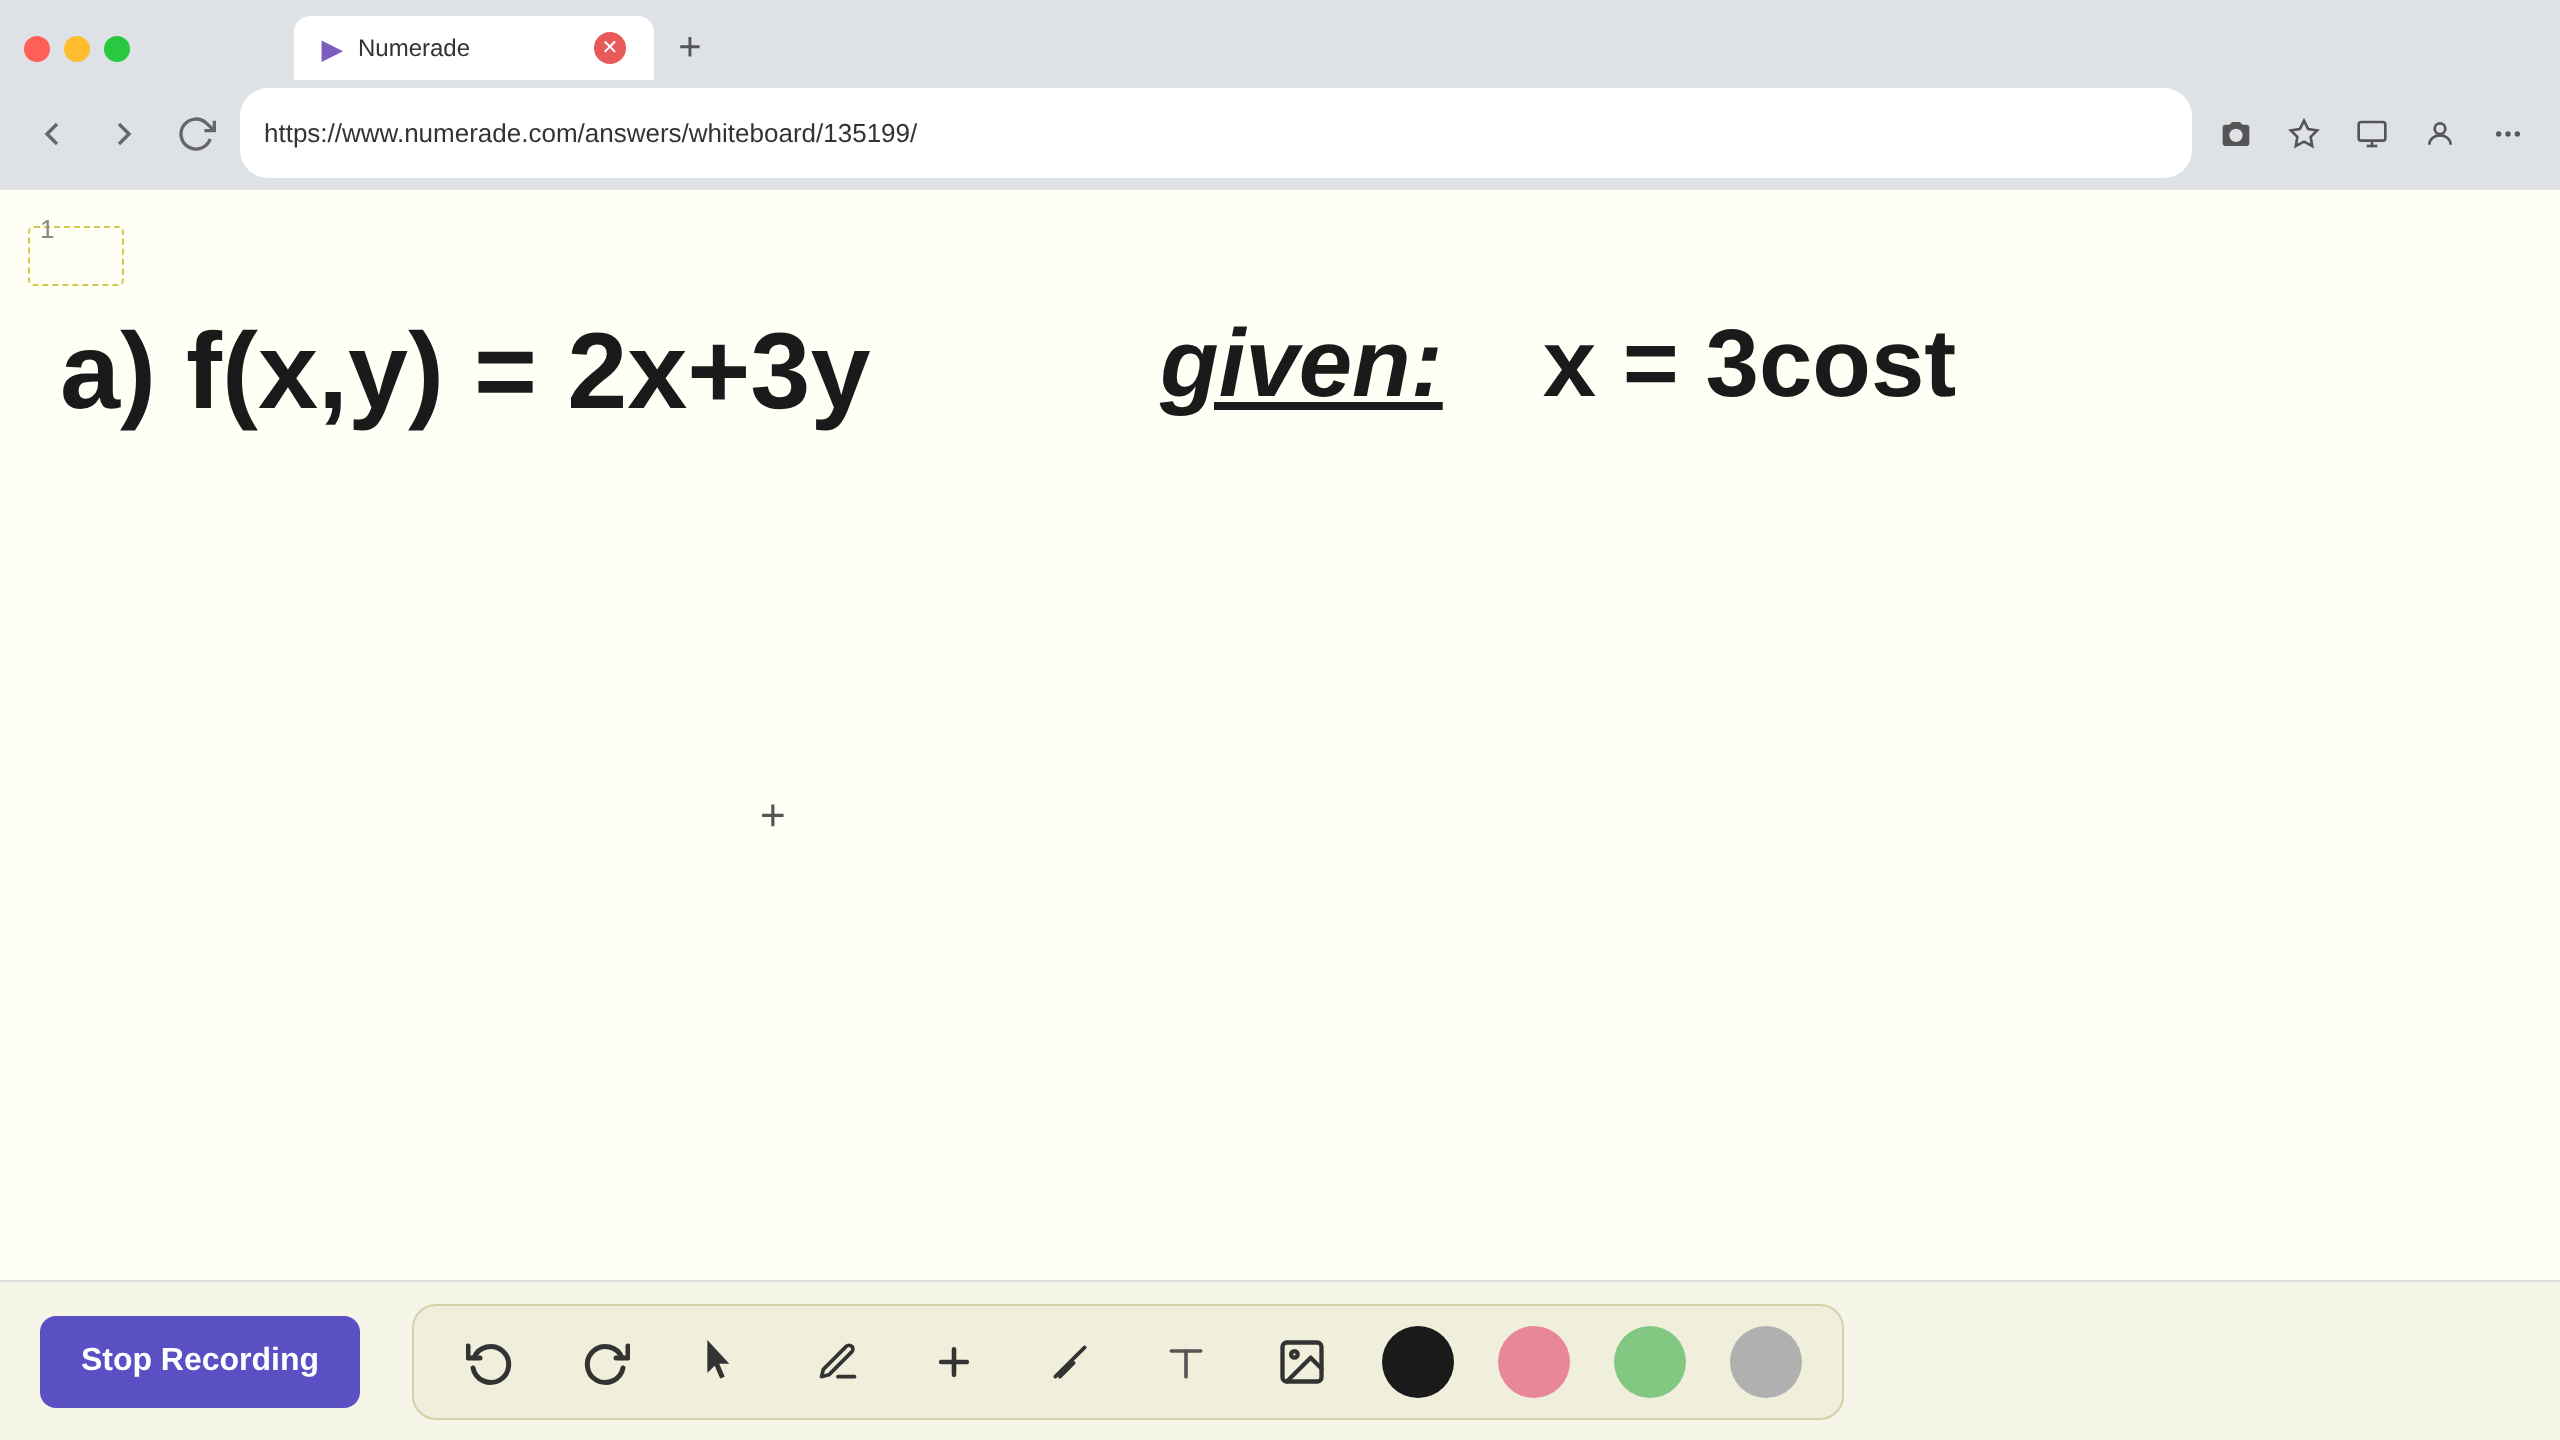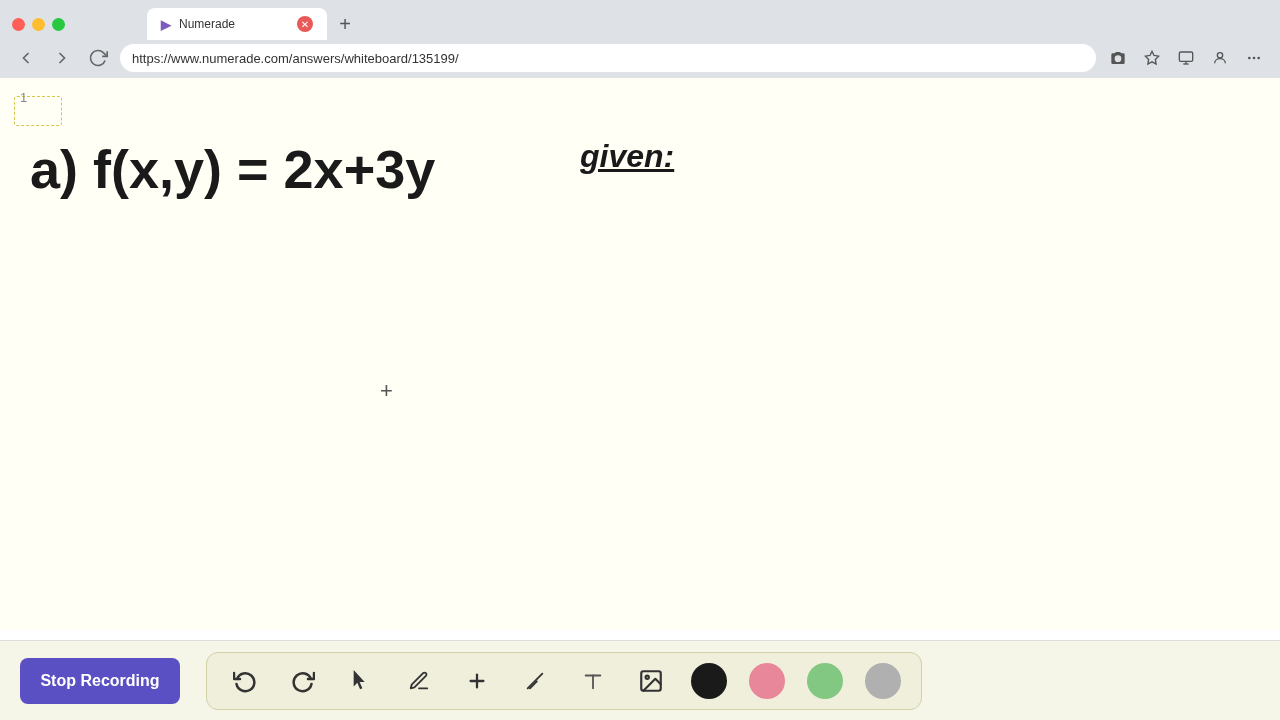--- a/index.html
+++ b/index.html
@@ -111,21 +111,21 @@
       border-radius: 50%;
       width: 28px;
       height: 28px;
       display: flex;
       align-items: center;
       justify-content: center;
     }
 
     .address-input {
       flex: 1;
-      height: 28px;
+      height: 45px;
       border: none;
       border-radius: 14px;
       background: #fff;
       padding: 0 12px;
       font-size: 13px;
       color: #333;
       outline: none;
     }
 
     .toolbar-right {
@@ -190,21 +190,21 @@
       font-family: 'Comic Sans MS', cursive, sans-serif;
       font-weight: bold;
       color: #1a1a1a;
       white-space: nowrap;
     }
 
     .equation-right {
       position: absolute;
       left: 580px;
       top: 0;
-      font-size: 32px;
+      font-size: 48px;
       font-family: 'Comic Sans MS', cursive, sans-serif;
       font-weight: bold;
       color: #1a1a1a;
       white-space: nowrap;
       display: flex;
       gap: 50px;
       align-items: baseline;
     }
 
     .given-label {
@@ -373,20 +373,21 @@
   <div class="math-content">
 
     <div class="equation-left">
       <span>a) f(x,y) = 2x+3y</span>
     </div>
 
     <div class="equation-right">
       <span>
         <span class="given-label">given:</span>
       </span>
+      <span>x = 3cost</span>
     </div>
   </div>
 
   <div class="cursor-plus">+</div>
 </div>
 
 <div class="bottom-toolbar">
   <button class="stop-recording-btn">Stop Recording</button>
 
   <div class="tools-panel">

